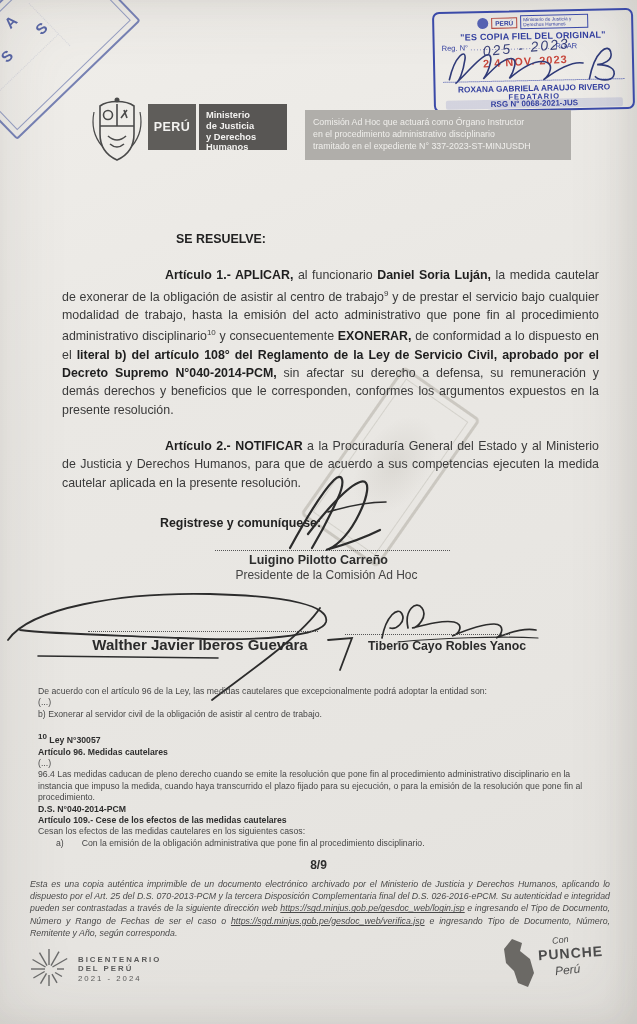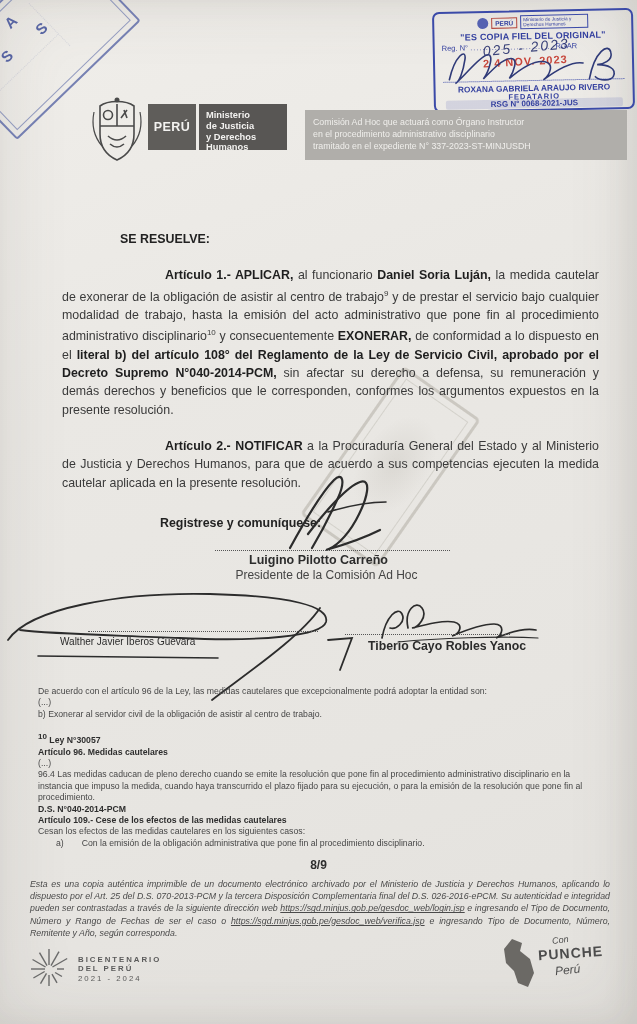--- a/index.html
+++ b/index.html
@@ -33,43 +33,43 @@
   .cs-name{position:absolute;left:0;right:0;top:71px;text-align:center;font-weight:bold;font-size:8.3px;}
   .cs-role{position:absolute;left:0;right:0;top:80px;text-align:center;font-weight:bold;font-size:7.5px;letter-spacing:1px;}
   .cs-rsg{position:absolute;left:10px;right:10px;top:87px;text-align:center;font-weight:bold;font-size:8px;
     background:rgba(59,74,168,.14);border-radius:2px;}
   
   .coat{left:88px;top:96px;}
   .peru-box{left:148px;top:104px;width:48px;height:46px;background:#5f5d5a;color:#f3f2f0;
     display:flex;align-items:center;justify-content:center;font-weight:bold;font-size:12.5px;letter-spacing:.5px;}
   .min-box{left:199px;top:104px;width:88px;height:46px;background:#585654;color:#f3f2f0;
     font-size:9.3px;line-height:10.8px;padding:6px 8px 0 7px;box-sizing:border-box;font-weight:bold;}
-  .com-box{left:305px;top:110px;width:322px;height:50px;background:#b0aeaa;color:#f0efec;
+  .com-box{left:305px;top:110px;width:266px;height:50px;background:#b0aeaa;color:#f0efec;
     font-size:8.8px;line-height:12px;padding:6px 8px;box-sizing:border-box;}
   
   .body-text{left:62px;top:230px;width:537px;font-size:12.4px;line-height:18.3px;text-align:justify;color:#3a3a3a;}
-  .se-res{margin-left:58px;font-weight:bold;color:#222;}
+  .se-res{margin-left:114px;font-weight:bold;color:#222;}
   .para{margin-top:18px;text-indent:103px;}
   .b{font-weight:bold;color:#1e1e1e;}
   sup{font-size:8px;}
   .regcom{margin-top:22px;margin-left:98px;font-weight:bold;color:#222;text-indent:0;}
   
   .faint-stamp{left:300px;top:420px;width:175px;height:88px;transform:rotate(-55deg);
     border:3px solid rgba(125,118,105,.28);border-radius:5px;filter:blur(.6px);}
   .faint-stamp .in{position:absolute;inset:6px;border:1px solid rgba(125,118,105,.2);}
   .faint-blob{left:340px;top:430px;width:110px;height:70px;transform:rotate(-55deg);
     background:radial-gradient(ellipse at center,rgba(120,112,98,.12),rgba(120,112,98,0) 70%);}
   
   .sig-line{border-top:1.5px dotted #555;}
   .sig1-name{left:0;right:0;top:553px;text-align:center;font-weight:bold;font-size:12.5px;color:#2c2c2c;width:637px;}
   .sig1-role{left:8px;right:0;top:568px;text-align:center;font-size:12px;color:#444;width:637px;}
   .dot1{left:215px;top:550px;width:235px;}
   .dot2{left:88px;top:631px;width:230px;}
   .dot3{left:345px;top:634px;width:165px;}
-  .sig2-name{left:60px;top:636px;width:280px;font-weight:normal;font-size:10px;color:#2b2b2b;}
+  .sig2-name{left:60px;top:636px;width:280px;text-align:center;font-weight:bold;font-size:15px;color:#2b2b2b;}
   .sig3-name{left:352px;top:639px;width:190px;text-align:center;font-weight:bold;font-size:12.3px;color:#2b2b2b;}
   svg.sig path{fill:none;stroke:#2c2c2c;stroke-linecap:round;}
   
   .fnotes{left:38px;top:686px;width:563px;font-size:8.7px;line-height:11.4px;color:#474747;}
   .fn-b{font-weight:bold;color:#2e2e2e;}
   .fn-gap{height:11px;}
   .fn-ind{display:flex;gap:18px;padding-left:18px;}
   .pageno{left:0;width:637px;top:858px;text-align:center;font-weight:bold;font-size:12px;color:#2e2e2e;}
   
   .footer{left:30px;top:878px;width:580px;font-size:8.8px;line-height:12.2px;font-style:italic;

